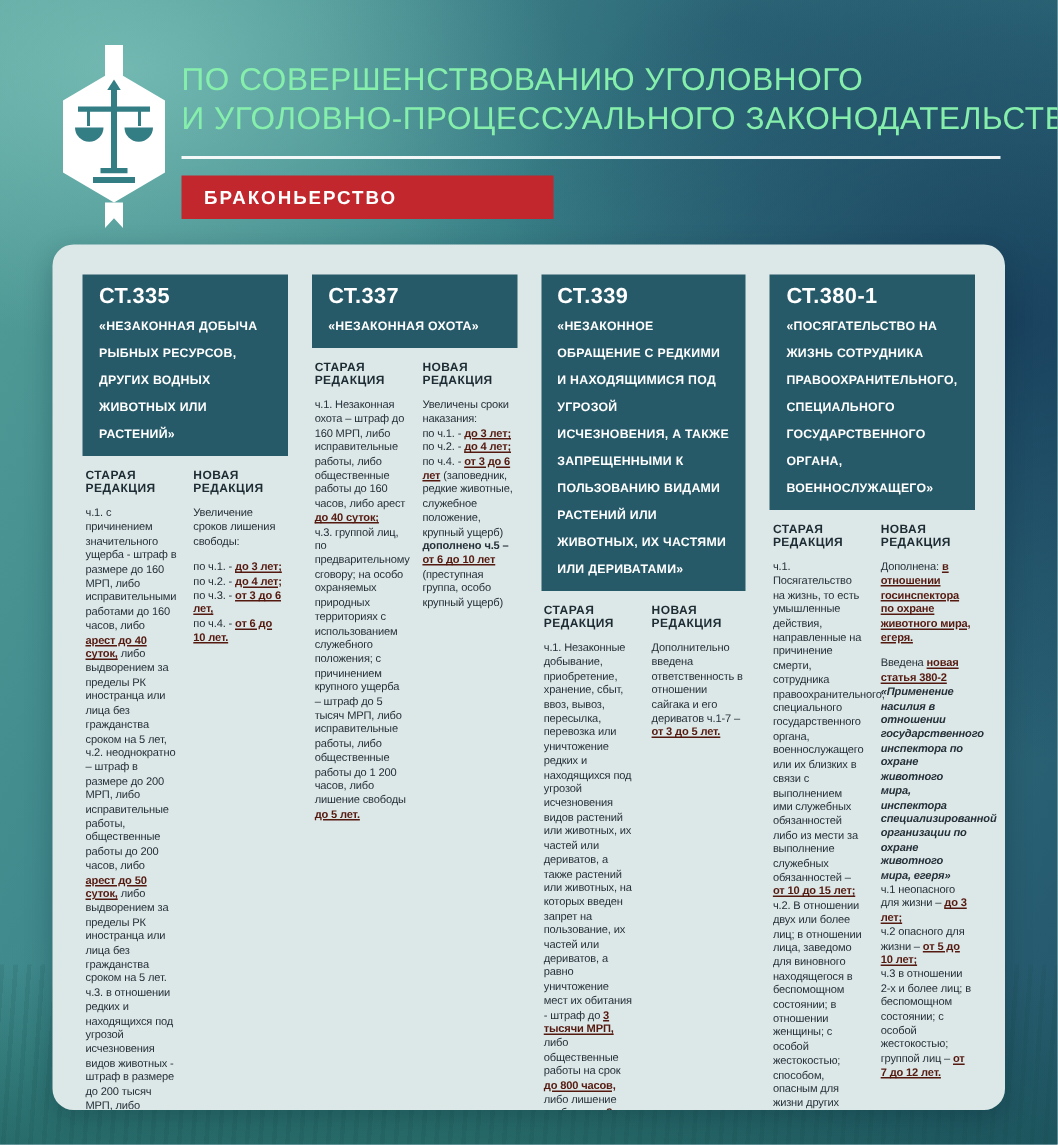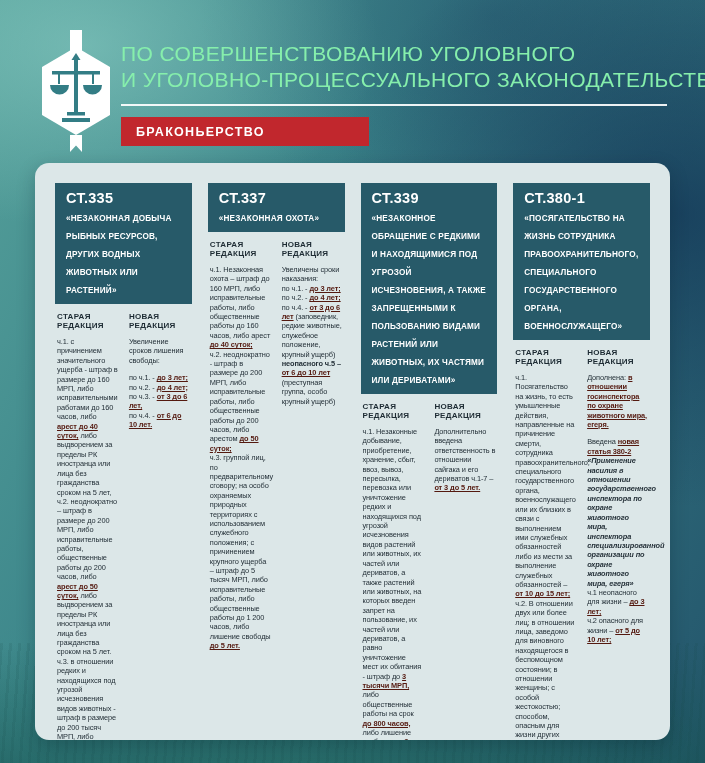--- a/index.html
+++ b/index.html
@@ -118,32 +118,31 @@
 
   <section class="card">
     <div class="card-header">
       <span class="art">СТ.337 </span><span class="ttl">«НЕЗАКОННАЯ ОХОТА»</span>
     </div>
     <div class="cols">
       <div class="col">
         <div class="col-label">СТАРАЯ РЕДАКЦИЯ</div>
         <div class="col-body">
               <div class="para"><span class="seg-n">ч.1. Незаконная охота – штраф до 160 МРП, либо исправительные работы, либо общественные работы до 160 часов, либо арест </span><span class="seg-e">до 40 суток;</span></div>
-              <div class="para"><span class="seg-n">ч.2. неоднократно - штраф в размере до 200 МРП, либо исправительные работы, либо общественные работы до 200 часов, либо арестом </span><span class="seg-e">до 50 суток;</span></div>
               <div class="para"><span class="seg-n">ч.3. группой лиц, по предварительному сговору; на особо охраняемых природных территориях с использованием служебного положения; с причинением крупного ущерба – штраф до 5 тысяч МРП, либо исправительные работы, либо общественные работы до 1 200 часов, либо лишение свободы </span><span class="seg-e">до 5 лет.</span></div>
             </div>
       </div>
       <div class="col">
         <div class="col-label">НОВАЯ РЕДАКЦИЯ</div>
         <div class="col-body">
               <div class="para"><span class="seg-n">Увеличены сроки наказания:</span></div>
               <div class="para"><span class="seg-n">по ч.1. - </span><span class="seg-e">до 3 лет;</span></div>
               <div class="para"><span class="seg-n">по ч.2. - </span><span class="seg-e">до 4 лет;</span></div>
               <div class="para"><span class="seg-n">по ч.4. - </span><span class="seg-e">от 3 до 6 лет</span><span class="seg-n"> (заповедник, редкие животные, служебное положение, крупный ущерб)</span></div>
-              <div class="para"><span class="seg-b">неопасного ч.5 – </span><span class="seg-e">от 6 до 10 лет</span><span class="seg-n"> (преступная группа, особо крупный ущерб)</span></div>
+              <div class="para"><span class="seg-b">дополнено ч.5 – </span><span class="seg-e">от 6 до 10 лет</span><span class="seg-n"> (преступная группа, особо крупный ущерб)</span></div>
             </div>
       </div>
     </div>
   </section>
 
   <section class="card">
     <div class="card-header">
       <span class="art">СТ.339 </span><span class="ttl">«НЕЗАКОННОЕ ОБРАЩЕНИЕ С РЕДКИМИ И НАХОДЯЩИМИСЯ ПОД УГРОЗОЙ ИСЧЕЗНОВЕНИЯ, А ТАКЖЕ ЗАПРЕЩЕННЫМИ К ПОЛЬЗОВАНИЮ ВИДАМИ РАСТЕНИЙ ИЛИ ЖИВОТНЫХ, ИХ ЧАСТЯМИ ИЛИ ДЕРИВАТАМИ»</span>
     </div>
     <div class="cols">
@@ -174,18 +173,19 @@
               <div class="para"><span class="seg-n">ч.2. В отношении двух или более лиц; в отношении лица, заведомо для виновного находящегося в беспомощном состоянии; в отношении женщины; с особой жестокостью; способом, опасным для жизни других людей; группой лиц, группой лиц по предварительному сговору, преступной группой; с целью скрыть другое преступление; неоднократно; в отношении заведомо несовершеннолетнего лица; в местности, где объявлено чрезвычайное положение, или в зоне проведения антитеррористической операции – </span></div>
             </div>
       </div>
       <div class="col">
         <div class="col-label">НОВАЯ РЕДАКЦИЯ</div>
         <div class="col-body">
               <div class="para"><span class="seg-n">Дополнена: </span><span class="seg-e">в отношении госинспектора по охране животного мира, егеря.</span></div>
               <div class="para gap"><span class="seg-n">Введена </span><span class="seg-e">новая статья 380-2</span><span class="seg-i"> «Применение насилия в отношении государственного инспектора по охране животного мира, инспектора специализированной организации по охране животного мира, егеря»</span></div>
               <div class="para"><span class="seg-n">ч.1 неопасного для жизни – </span><span class="seg-e">до 3 лет;</span></div>
               <div class="para"><span class="seg-n">ч.2 опасного для жизни – </span><span class="seg-e">от 5 до 10 лет;</span></div>
+              <div class="para"><span class="seg-n">ч.3 в отношении 2-х и более лиц; в беспомощном состоянии; с особой жестокостью; группой лиц – </span><span class="seg-e">от 7 до 12 лет.</span></div>
             </div>
       </div>
     </div>
   </section>
 </main>
 </div>
 
 </body></html>

